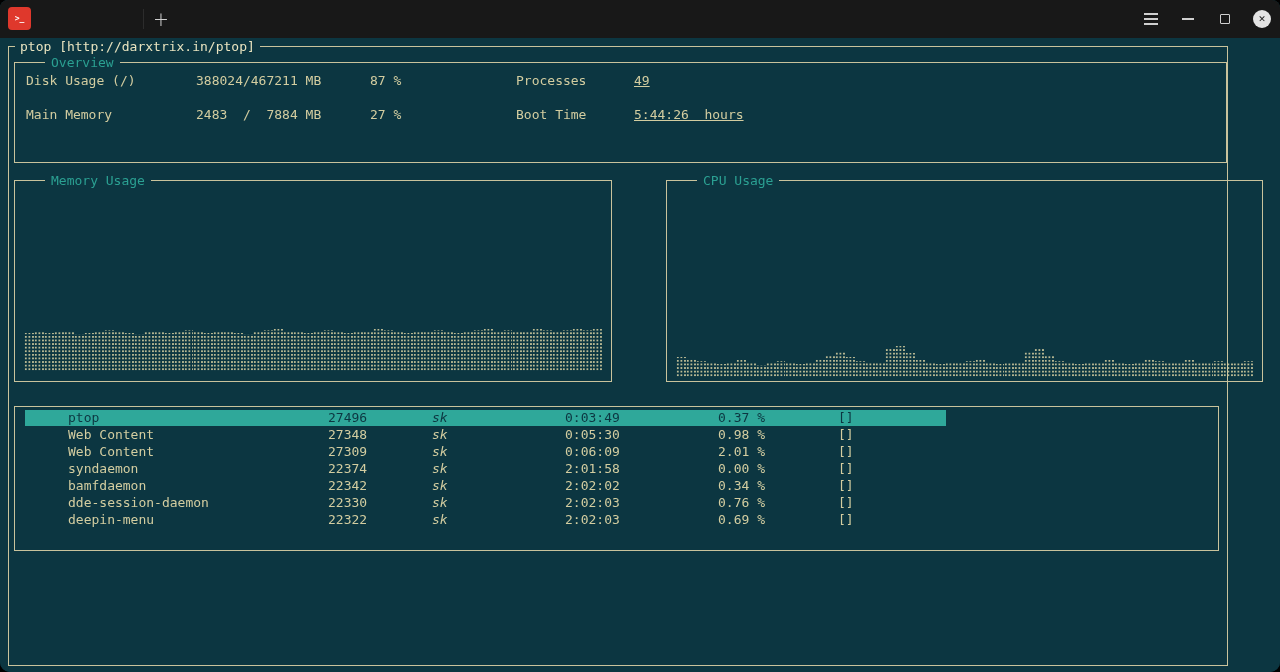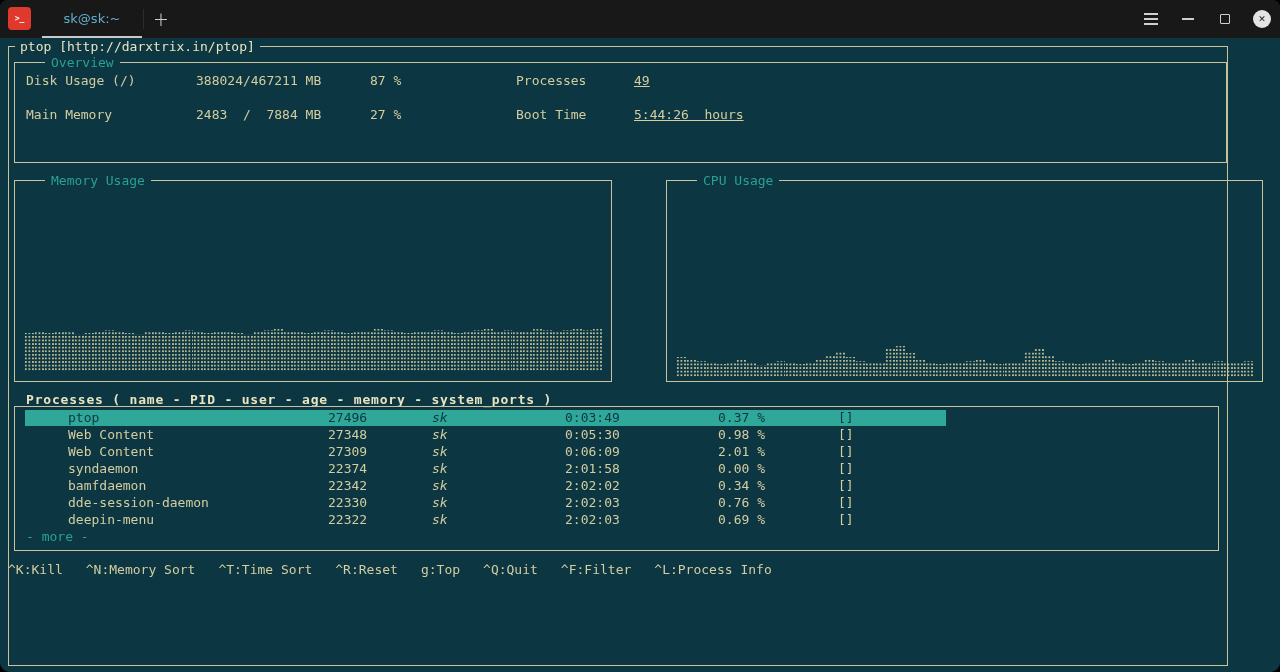--- a/index.html
+++ b/index.html
@@ -91,23 +91,20 @@
 </style>
 </head>
 <body>
 
 <div class="window">
 
   <div class="titlebar">
     <div class="app-icon">
       <span class="glyph">&gt;_</span>
     </div>
-    <div class="tab">
-      <span>sk@sk:~</span>
-    </div>
     <div class="tab-sep"></div>
     <div class="new-tab">+</div>
     <div class="tb-right">
       <div class="tb-btn">
           <span class="hamburger"></span>
         </div>
       <div class="tb-btn">
           <span class="min-line"></span>
         </div>
       <div class="tb-btn">
@@ -265,21 +262,20 @@
           <div class="gcol" style="height: 17px;"></div>
           <div class="gcol" style="height: 14px;"></div>
           <div class="gcol" style="height: 15px;"></div>
           <div class="gcol" style="height: 16px;"></div>
           <div class="gcol" style="height: 15px;"></div>
           <div class="gcol" style="height: 14px;"></div>
           <div class="gcol" style="height: 16px;"></div>
         </div>
     </div>
 
-    <div class="proc-header">Processes ( name - PID - user - age - memory - system_ports )</div>
 
     <div class="box procbox">
       <div class="plist">
 
         <div class="prow selected">
           <span class="cell c-name">ptop</span>
           <span class="cell c-pid">27496</span>
           <span class="cell c-user">sk</span>
           <span class="cell c-age">0:03:49</span>
           <span class="cell c-mem">0.37 %</span>
@@ -326,29 +322,18 @@
           <span class="cell c-ports">[]</span>
         </div>
         <div class="prow">
           <span class="cell c-name">deepin-menu</span>
           <span class="cell c-pid">22322</span>
           <span class="cell c-user">sk</span>
           <span class="cell c-age">2:02:03</span>
           <span class="cell c-mem">0.69 %</span>
           <span class="cell c-ports">[]</span>
         </div>
-        <div class="more">- more -</div>
       </div>
     </div>
 
-    <div class="footer">
-      <span>^K:Kill</span>
-      <span>^N:Memory Sort</span>
-      <span>^T:Time Sort</span>
-      <span>^R:Reset</span>
-      <span>g:Top</span>
-      <span>^Q:Quit</span>
-      <span>^F:Filter</span>
-      <span>^L:Process Info</span>
-    </div>
 
   </div>
 </div>
 
 </body></html>

